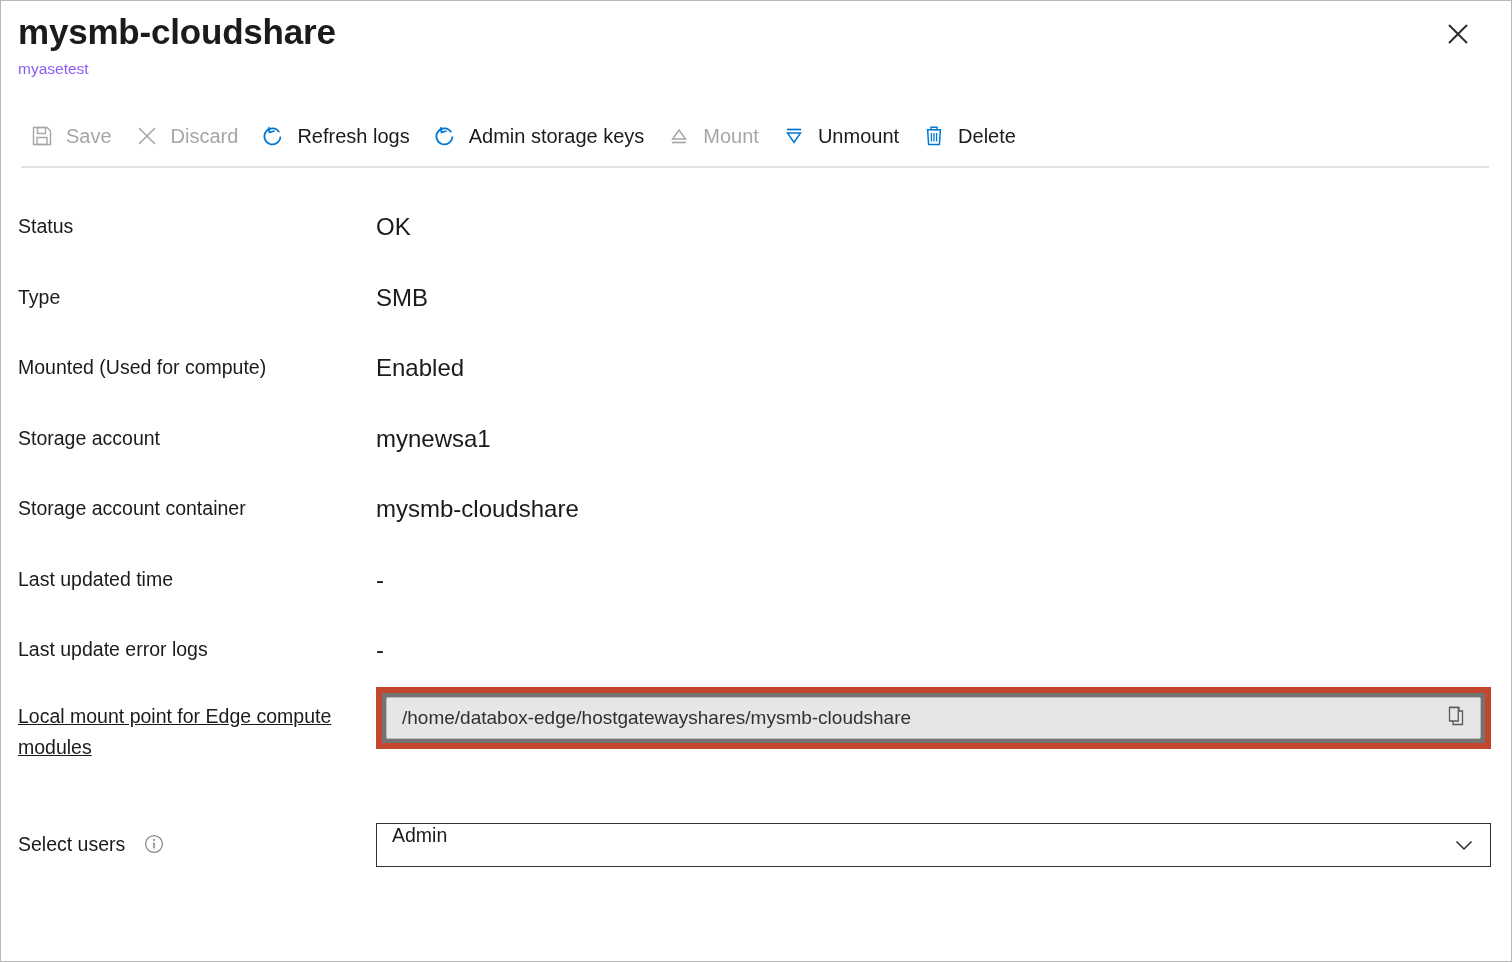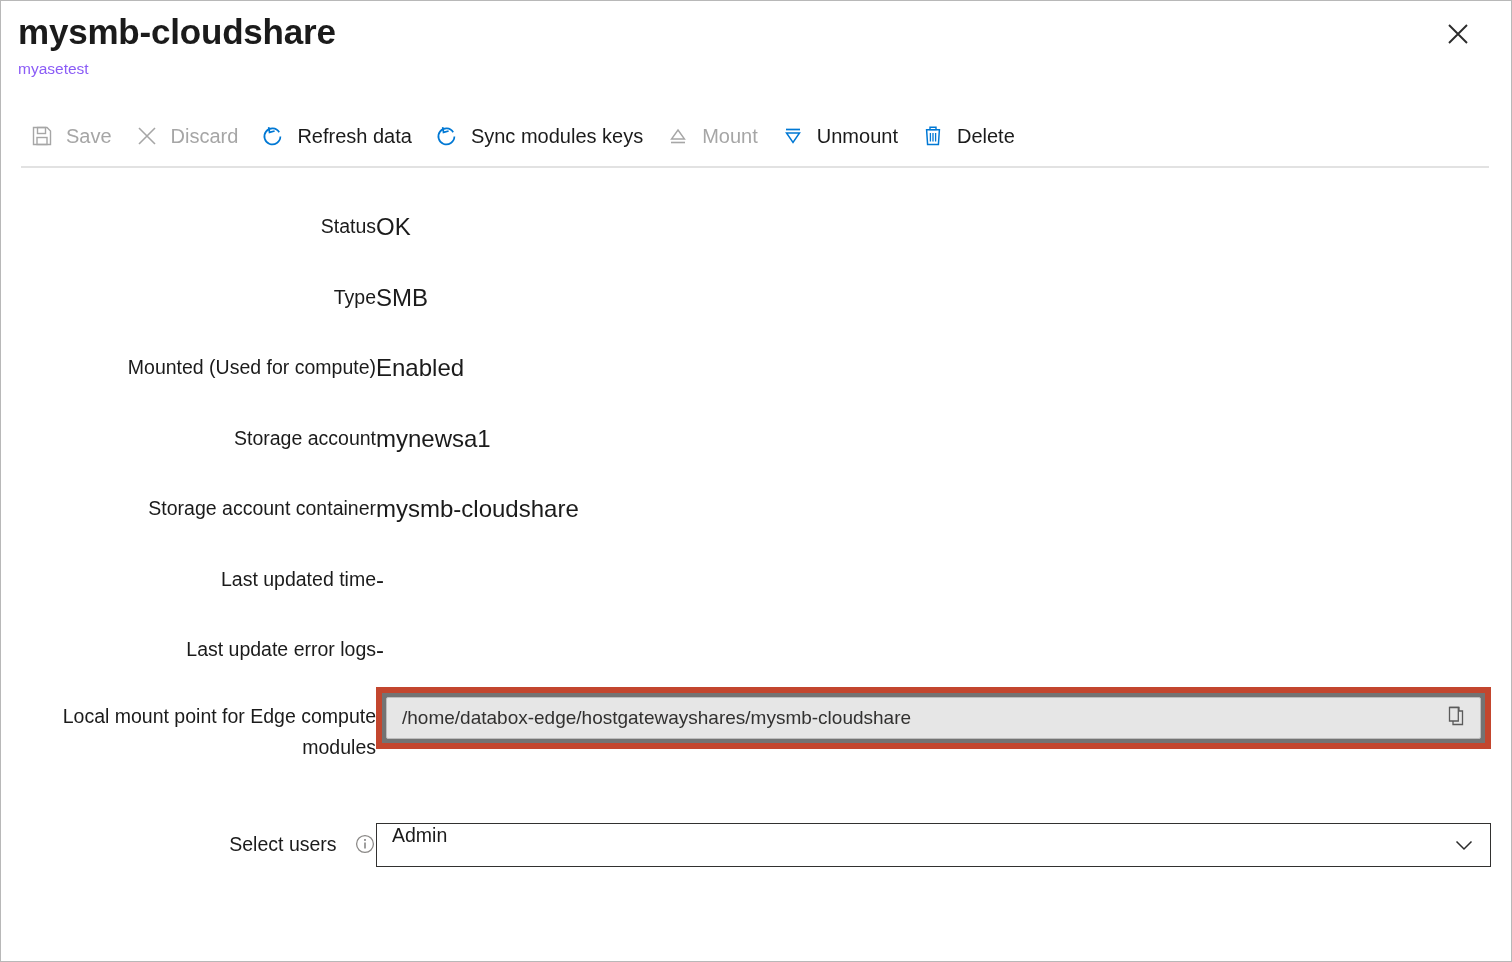--- a/index.html
+++ b/index.html
@@ -98,37 +98,36 @@
     align-items: flex-start;
     min-height: 70.5px;
   }
   .plabel {
     width: 358px;
     flex: 0 0 358px;
     font-size: 19.5px;
     color: #1b1b1b;
     line-height: 31px;
     padding-top: 14px;
-    text-align: right;
   }
   .plabel .info-ico {
     display: inline-flex;
     vertical-align: -4px;
     margin-left: 12px;
   }
   .pvalue {
     font-size: 24px;
     color: #1b1b1b;
     line-height: 31px;
     padding-top: 14px;
   }
 
   
   .prow-mount { min-height: 100px; }
-  .prow-mount .plabel { line-height: 31px; padding-top: 10px; }
+  .prow-mount .plabel { line-height: 31px; padding-top: 10px; text-decoration: underline; }
   .mount-wrap {
     position: relative;
     flex: 1 1 auto;
     margin-top: -4px;
   }
   .mount-highlight {
     border: 6px solid #c3462e;
     padding: 4px;
     background: #737373;
   }
@@ -223,31 +222,31 @@
       <span class="tb-label">Discard</span>
     </div>
 
     <div class="tb-item">
       <span class="tb-icon">
         <svg width="24" height="24" viewBox="0 0 24 24">
           <path d="M18.2 8.2 A8 8 0 1 0 19.4 12.6" fill="none" stroke="#0078d4" stroke-width="1.7"></path>
           <path d="M7.7 3.1 L8.5 8.4 L13.6 7.0" fill="none" stroke="#0078d4" stroke-width="1.7" stroke-linejoin="miter"></path>
         </svg>
       </span>
-      <span class="tb-label">Refresh data</span>
+      <span class="tb-label">Refresh logs</span>
     </div>
 
     <div class="tb-item">
       <span class="tb-icon">
         <svg width="24" height="24" viewBox="0 0 24 24">
           <path d="M18.2 8.2 A8 8 0 1 0 19.4 12.6" fill="none" stroke="#0078d4" stroke-width="1.7"></path>
           <path d="M7.7 3.1 L8.5 8.4 L13.6 7.0" fill="none" stroke="#0078d4" stroke-width="1.7" stroke-linejoin="miter"></path>
         </svg>
       </span>
-      <span class="tb-label">Sync modules keys</span>
+      <span class="tb-label">Admin storage keys</span>
     </div>
 
     <div class="tb-item disabled">
       <span class="tb-icon">
         <svg width="24" height="24" viewBox="0 0 24 24">
           <path d="M12 6 L18.5 15 L5.5 15 Z" fill="none" stroke="#a6a6a6" stroke-width="1.4"></path>
           <path d="M5 18.5 H19" stroke="#a6a6a6" stroke-width="1.6"></path>
         </svg>
       </span>
       <span class="tb-label">Mount</span>

